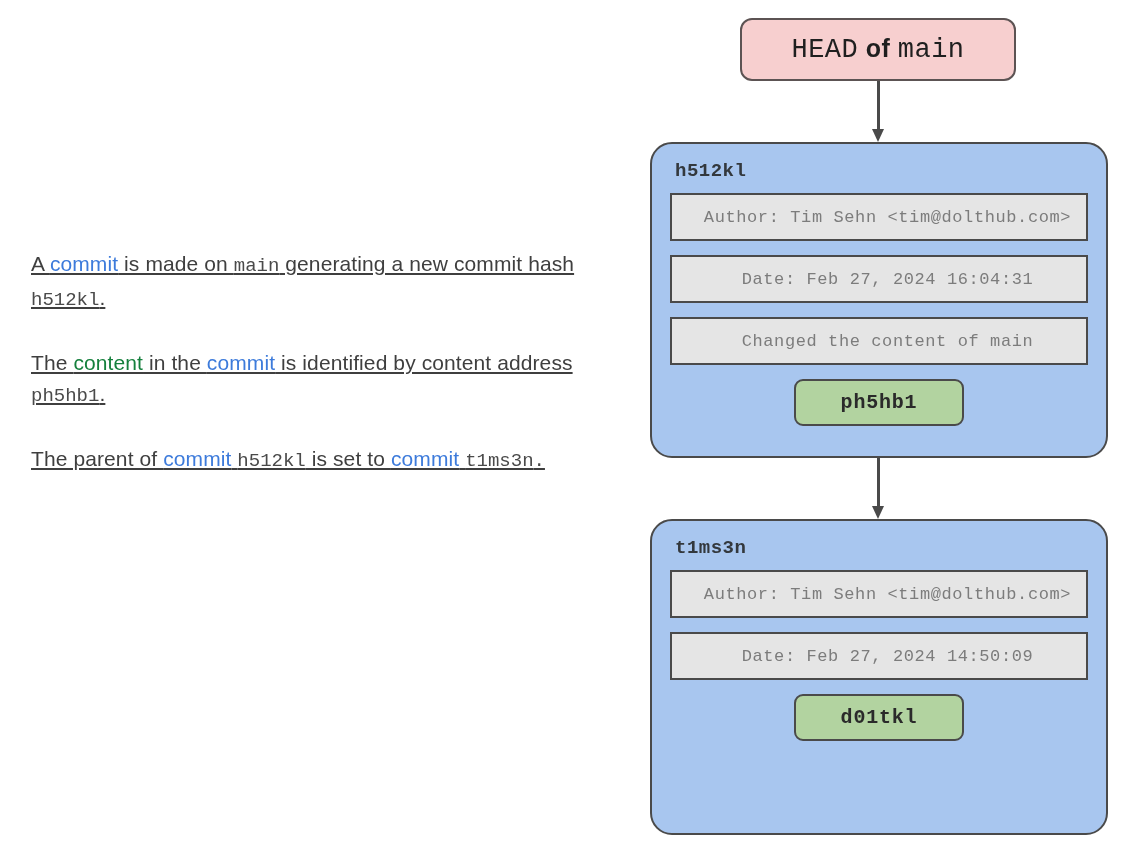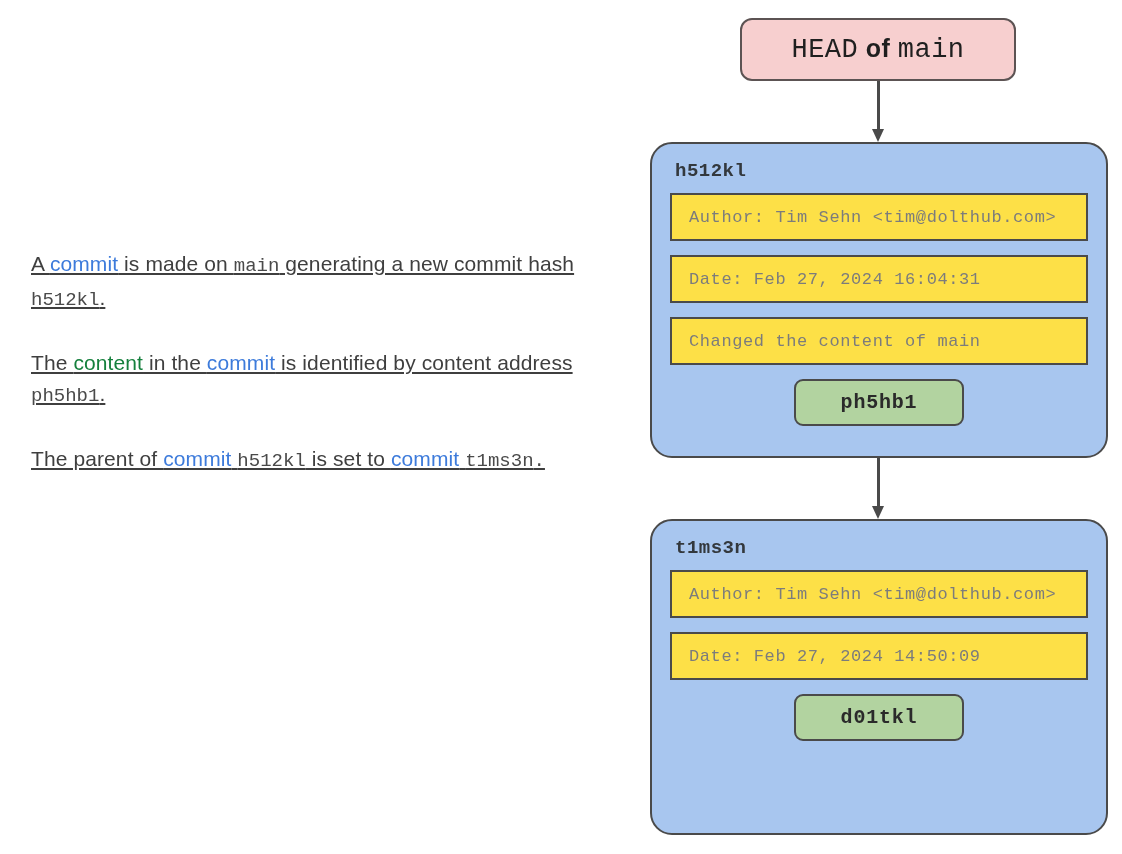--- a/index.html
+++ b/index.html
@@ -128,26 +128,27 @@
     font-weight: bold;
     font-size: 19px;
     color: #33383d;
     letter-spacing: 0.5px;
     margin: 2px 0 11px 5px;
   }
 
   .commit-field {
     box-sizing: border-box;
     height: 48px;
-    background: #fde047;
+    background: #e5e5e5;
     border: 2px solid #4a4a4a;
     display: flex;
     align-items: center;
     padding-left: 17px;
     margin-bottom: 14px;
+    justify-content: center;
   }
   .commit-field-text {
     font-family: "Liberation Mono", "DejaVu Sans Mono", monospace;
     font-size: 17px;
     color: #7c7c7c;
     letter-spacing: 0.6px;
     white-space: pre;
   }
 
   .content-pill-row {

